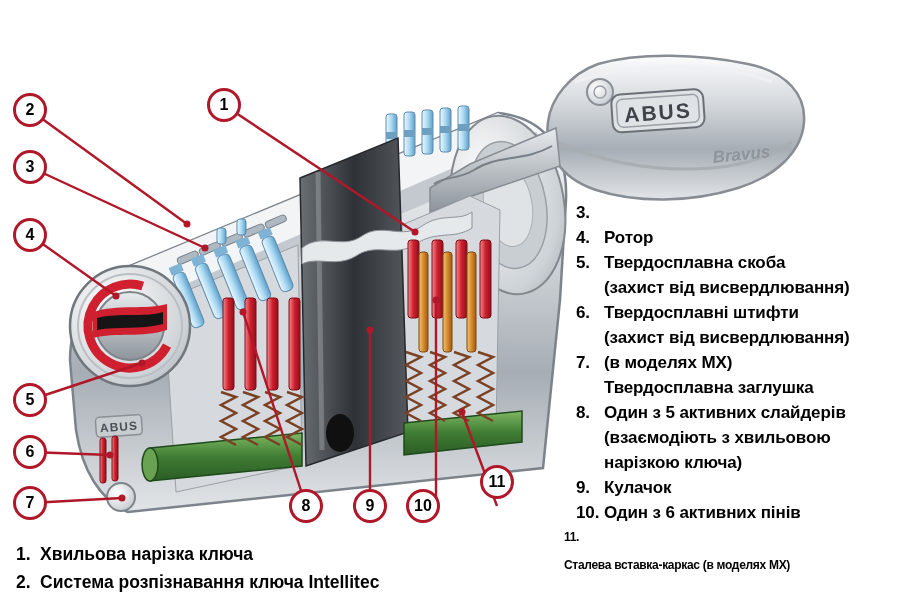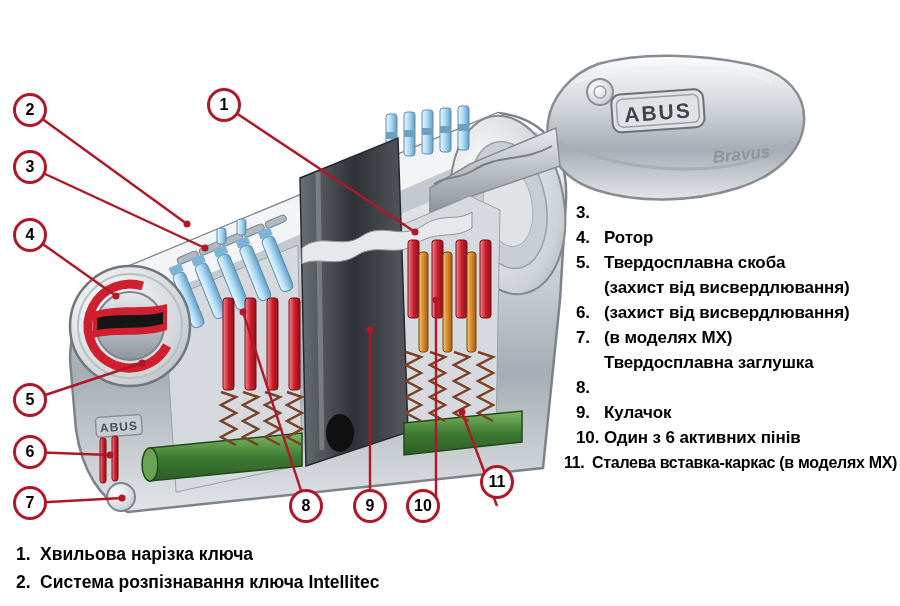--- a/index.html
+++ b/index.html
@@ -8,21 +8,21 @@
          font-family:"Liberation Sans",sans-serif;color:#000;}
   .illus{position:absolute;left:0;top:0;width:900px;height:606px;}
   .callout{position:absolute;width:34px;height:34px;box-sizing:border-box;border:3px solid #b01728;
            border-radius:50%;background:#fff;display:flex;align-items:center;justify-content:center;
            font-weight:bold;font-size:16px;color:#000;z-index:5;}
   .legend{position:absolute;left:576px;top:200px;width:324px;z-index:4;}
   .li{display:flex;font-weight:bold;font-size:17px;line-height:25px;letter-spacing:-0.1px;}
   .li .num{flex:0 0 28px;}
   .li .txt{display:block;}
   .li .ln{display:block;white-space:nowrap;}
-  .li.tight{margin-left:-12px;font-size:16px;letter-spacing:-0.3px;}
+  .li.tight{margin-left:-12px;font-size:12px;letter-spacing:-0.3px;flex-direction:column;}
   .bottom{position:absolute;left:16px;top:540px;z-index:4;}
   .bli{display:flex;font-weight:bold;font-size:17.5px;line-height:28px;white-space:nowrap;}
   .bli .num{flex:0 0 24px;}
   svg text{font-family:"Liberation Sans",sans-serif;}
 </style>
 </head>
 <body>
 
 <div class="stage">
 
@@ -253,32 +253,38 @@
     <div class="li">
       <span class="num">5.</span>
       <span class="txt">
         <span class="ln">Твердосплавна скоба</span>
         <span class="ln">(захист від висвердлювання)</span>
       </span>
     </div>
     <div class="li">
       <span class="num">6.</span>
       <span class="txt">
+        <span class="ln">Твердосплавні штифти</span>
         <span class="ln">(захист від висвердлювання)</span>
       </span>
     </div>
     <div class="li">
       <span class="num">7.</span>
       <span class="txt">
         <span class="ln">(в моделях MX)</span>
         <span class="ln">Твердосплавна заглушка</span>
       </span>
     </div>
     <div class="li">
       <span class="num">8.</span>
+      <span class="txt">
+        <span class="ln">Один з 5 активних слайдерів</span>
+        <span class="ln">(взаємодіють з хвильовою</span>
+        <span class="ln">нарізкою ключа)</span>
+      </span>
     </div>
     <div class="li">
       <span class="num">9.</span>
       <span class="txt">
           <span class="ln">Кулачок</span>
         </span>
     </div>
     <div class="li">
       <span class="num">10.</span>
       <span class="txt">

